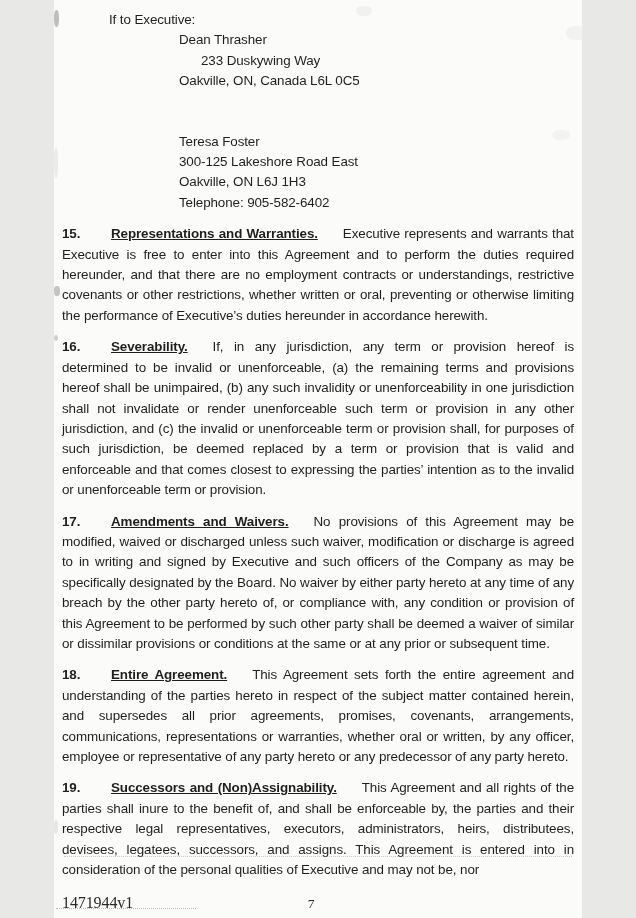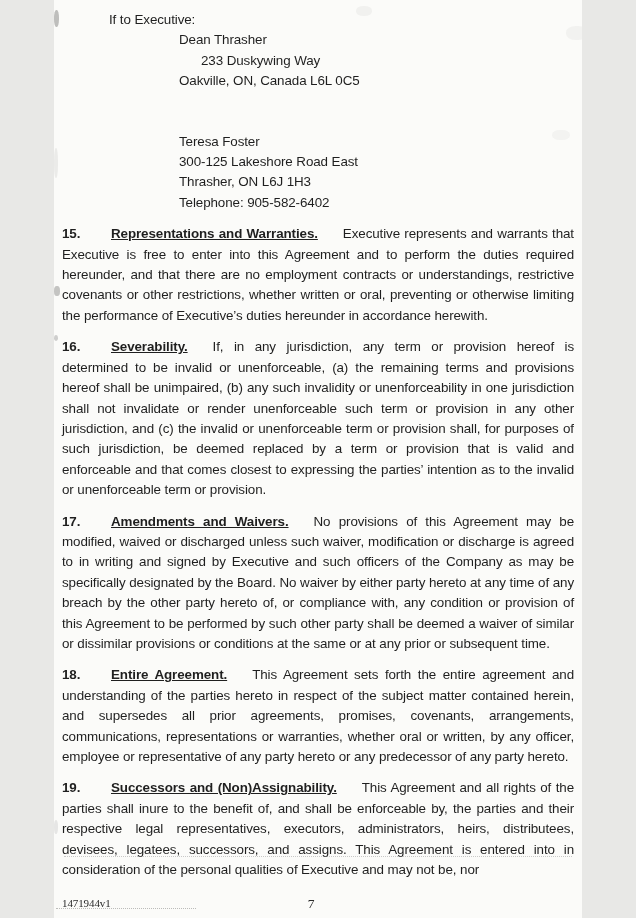--- a/index.html
+++ b/index.html
@@ -49,21 +49,21 @@
     text-decoration: underline;
   }
   .sec-body { margin-left: 25px; }
 
   
   .footer-doc-id {
     position: absolute;
     left: 8px;
     bottom: 9px;
     font-family: "Liberation Serif", "DejaVu Serif", serif;
-    font-size: 11px;
+    font-size: 16px;
     line-height: 12px;
     color: #2a2a2a;
   }
   .footer-page {
     position: absolute;
     left: 0;
     right: 14px;
     bottom: 7px;
     text-align: center;
     font-family: "Liberation Serif", "DejaVu Serif", serif;
@@ -103,21 +103,21 @@
       <div class="notice-line">Dean Thrasher</div>
       <div class="notice-line extra-indent">233 Duskywing Way</div>
       <div class="notice-line">Oakville, ON, Canada L6L 0C5</div>
     </div>
   </div>
 
   <div class="notice notice-company">
     <div class="notice-lines">
       <div class="notice-line">Teresa Foster</div>
       <div class="notice-line">300-125 Lakeshore Road East</div>
-      <div class="notice-line">Thrasher, ON L6J 1H3</div>
+      <div class="notice-line">Oakville, ON L6J 1H3</div>
       <div class="notice-line">Telephone: 905-582-6402</div>
     </div>
   </div>
 
 
   <p class="section"><span class="sec-num">15.</span><span class="sec-title">Representations and Warranties.</span><span class="sec-body">Executive represents and warrants that Executive is free to enter into this Agreement and to perform the duties required hereunder, and that there are no employment contracts or understandings, restrictive covenants or other restrictions, whether written or oral, preventing or otherwise limiting the performance of Executive’s duties hereunder in accordance herewith.</span></p>
 
   <p class="section"><span class="sec-num">16.</span><span class="sec-title">Severability.</span><span class="sec-body">If, in any jurisdiction, any term or provision hereof is determined to be invalid or unenforceable, (a) the remaining terms and provisions hereof shall be unimpaired, (b) any such invalidity or unenforceability in one jurisdiction shall not invalidate or render unenforceable such term or provision in any other jurisdiction, and (c) the invalid or unenforceable term or provision shall, for purposes of such jurisdiction, be deemed replaced by a term or provision that is valid and enforceable and that comes closest to expressing the parties’ intention as to the invalid or unenforceable term or provision.</span></p>
 
   <p class="section"><span class="sec-num">17.</span><span class="sec-title">Amendments and Waivers.</span><span class="sec-body">No provisions of this Agreement may be modified, waived or discharged unless such waiver, modification or discharge is agreed to in writing and signed by Executive and such officers of the Company as may be specifically designated by the Board.  No waiver by either party hereto at any time of any breach by the other party hereto of, or compliance with, any condition or provision of this Agreement to be performed by such other party shall be deemed a waiver of similar or dissimilar provisions or conditions at the same or at any prior or subsequent time.</span></p>

